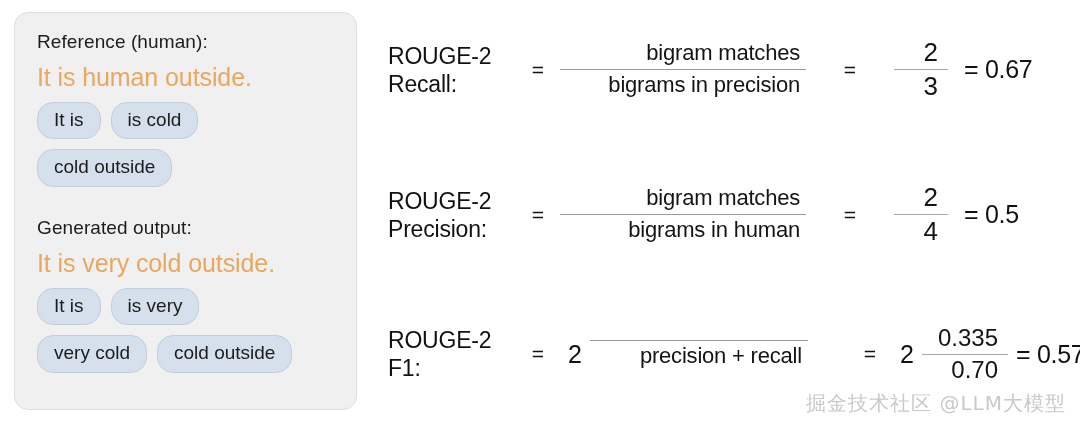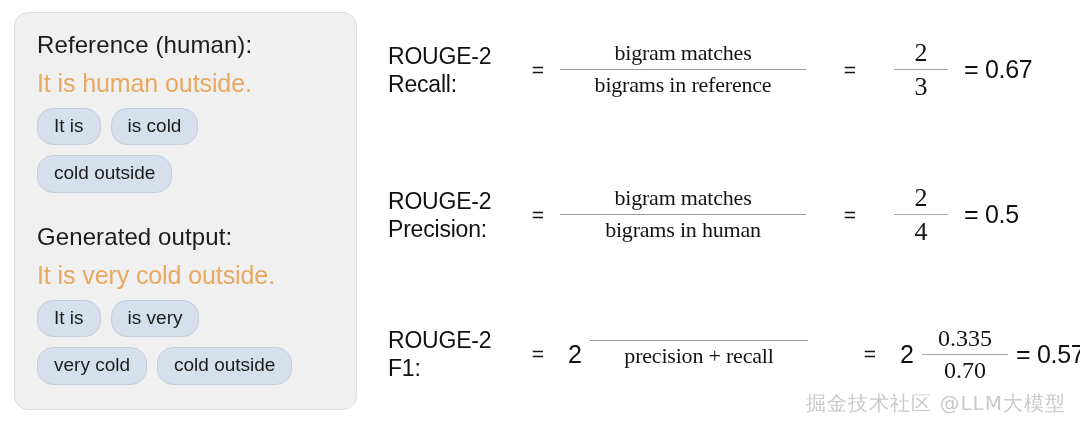--- a/index.html
+++ b/index.html
@@ -23,21 +23,21 @@
     width: 343px;
     height: 398px;
     box-sizing: border-box;
     background: #f0f0f0;
     border: 1px solid #dedede;
     border-radius: 14px;
     padding: 18px 20px 0 22px;
   }
 
   .section-label {
-    font-size: 24px;
+    font-size: 19px;
     color: #1c1c1c;
     letter-spacing: 0.1px;
     line-height: 1.2;
   }
 
   .sentence {
     font-size: 25px;
     color: #e8a860;
     margin-top: 9px;
     letter-spacing: -0.1px;
@@ -110,24 +110,23 @@
     color: #111111;
     flex: none;
     width: 30px;
     text-align: center;
   }
 
   
   .frac {
     display: inline-flex;
     flex-direction: column;
-    align-items: center;
+    align-items: flex-end;
     flex: none;
     line-height: 1.12;
-    font-family: Liberation Serif, serif;
   }
   .frac .num,
   .frac .den {
     white-space: nowrap;
     text-align: center;
     color: #141414;
   }
   .frac .bar {
     height: 1px;
     background: #8a8a8a;
@@ -226,21 +225,21 @@
     <div class="metric-name">
       <span>ROUGE-2</span>
       <span>Recall:</span>
     </div>
 
     <div class="eq eq-1">=</div>
 
     <div class="frac frac-words frac-words-recall">
       <div class="num">bigram matches</div>
       <div class="bar"></div>
-      <div class="den">bigrams in reference</div>
+      <div class="den">bigrams in precision</div>
     </div>
 
     <div class="spacer-sm"></div>
 
     <div class="eq eq-2">=</div>
 
     <div class="spacer-sm"></div>
 
     <div class="frac frac-nums frac-simple">
       <div class="num">2</div>

